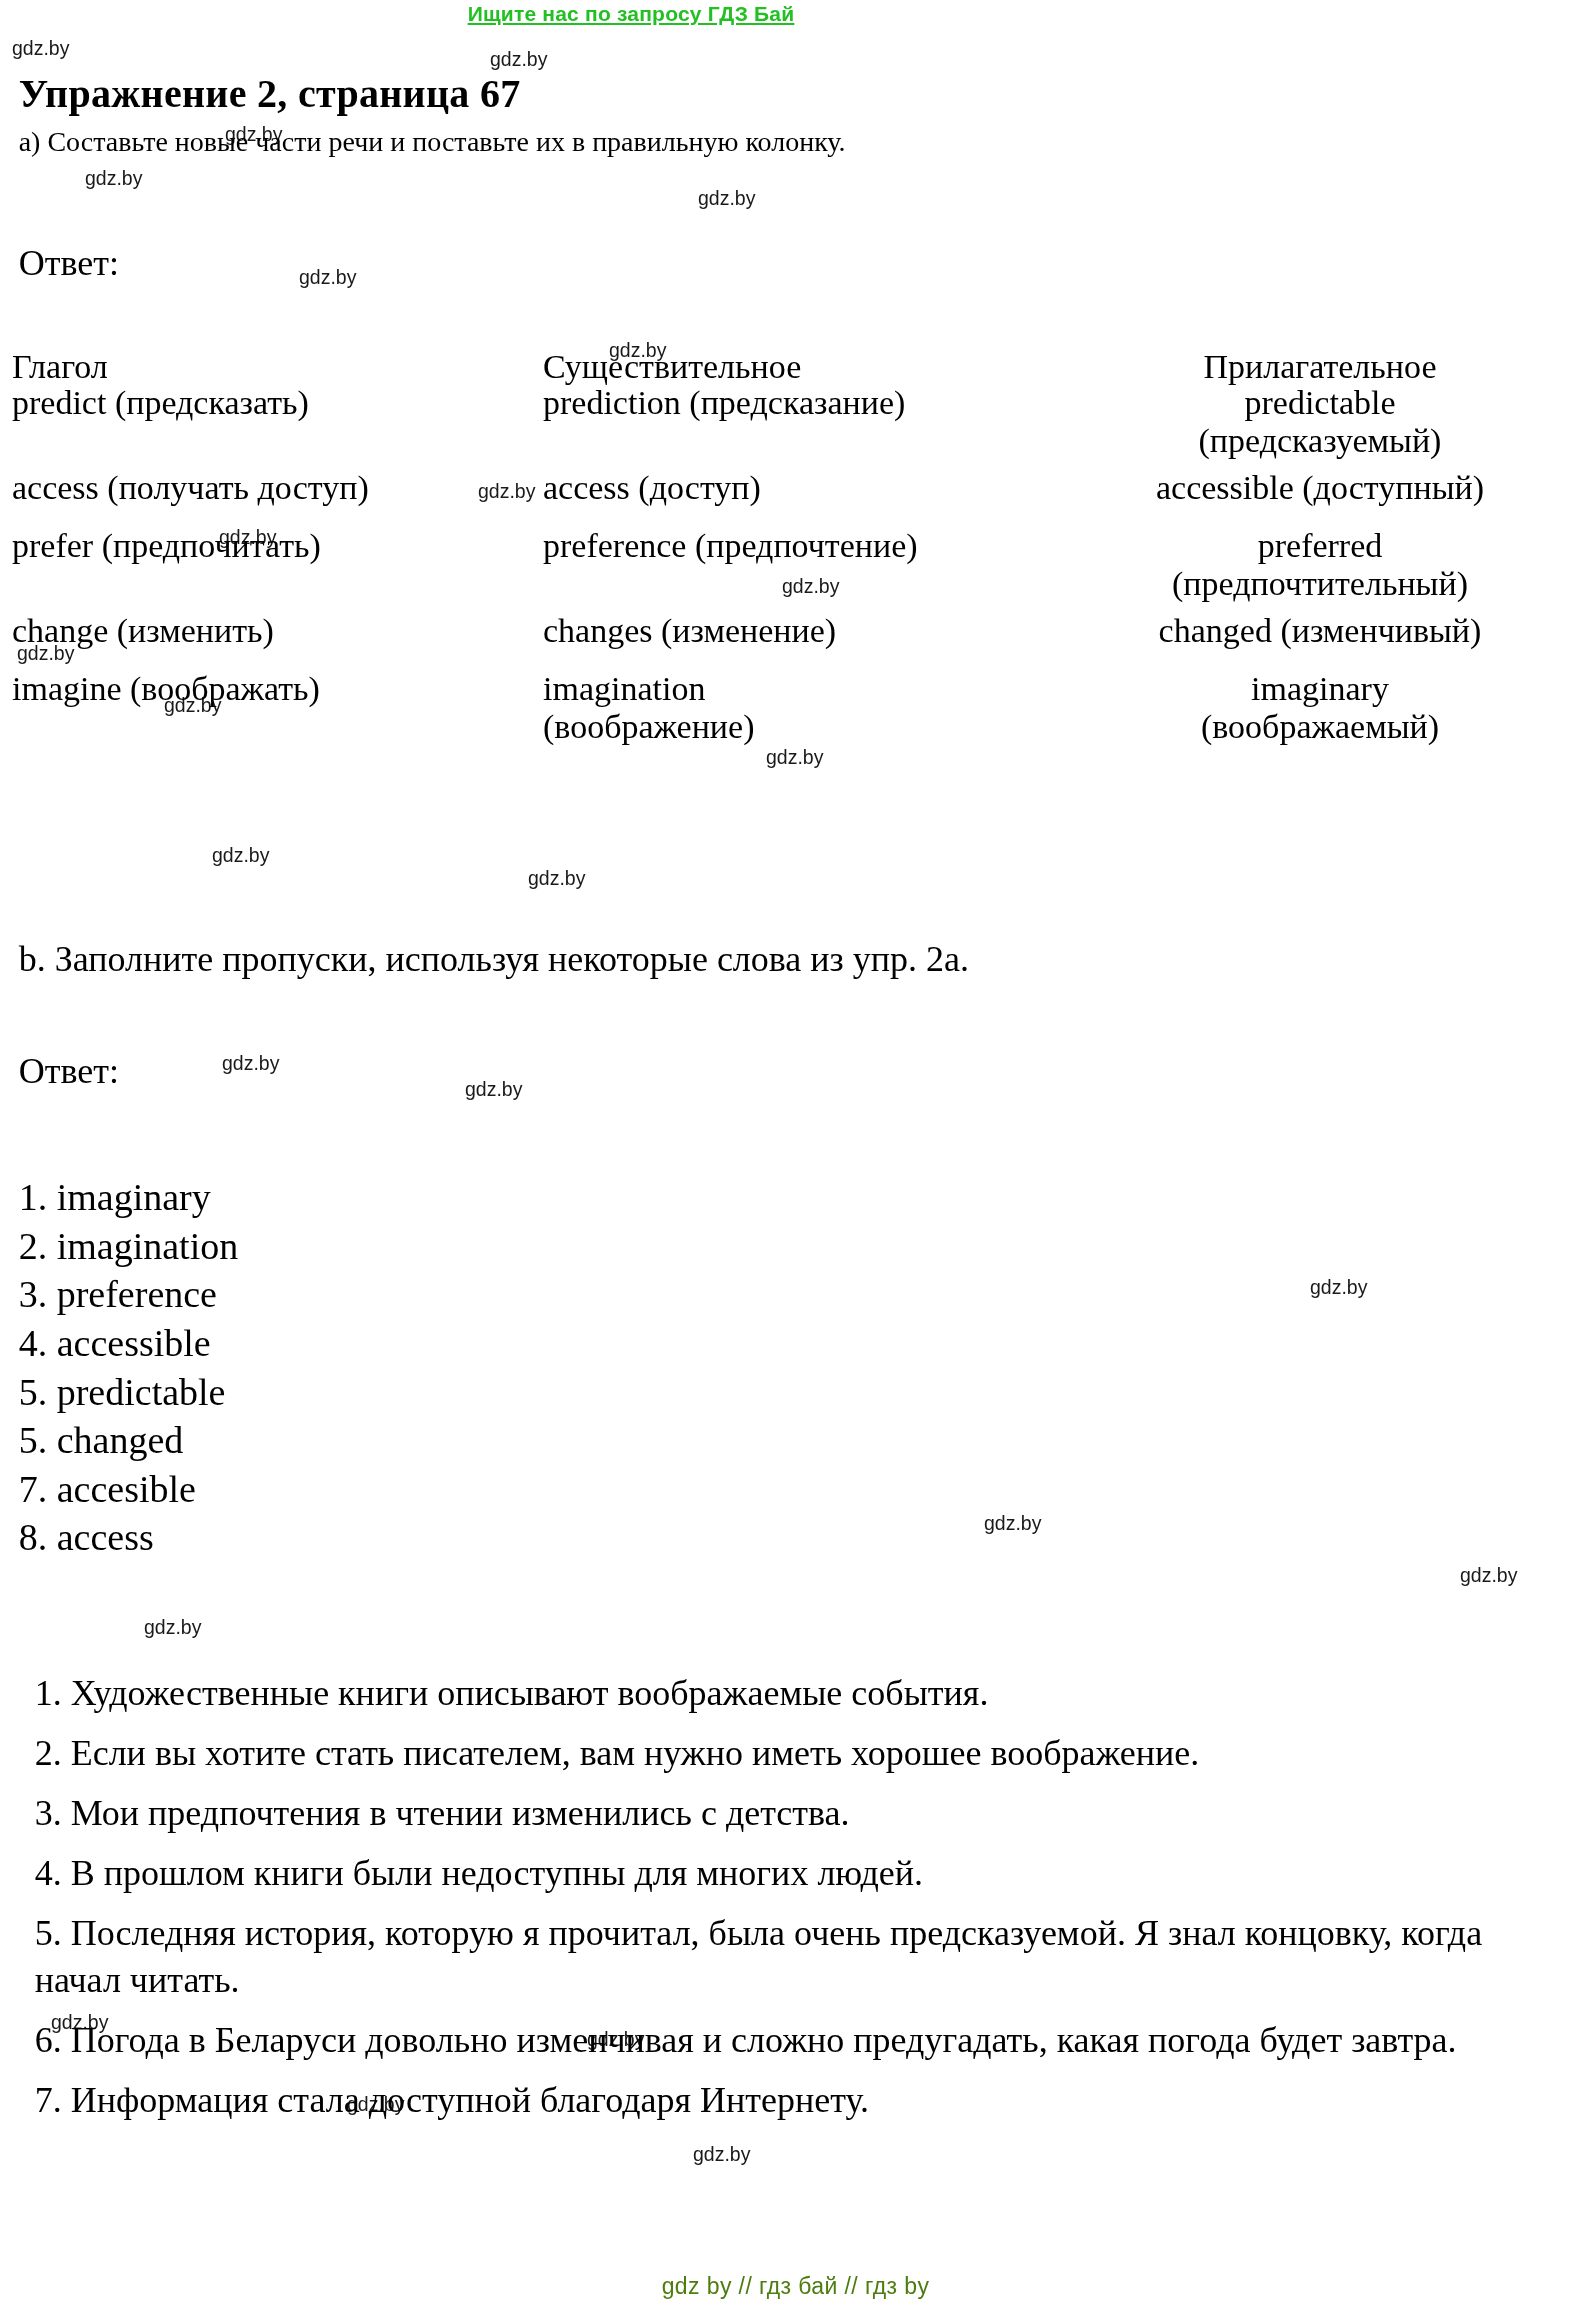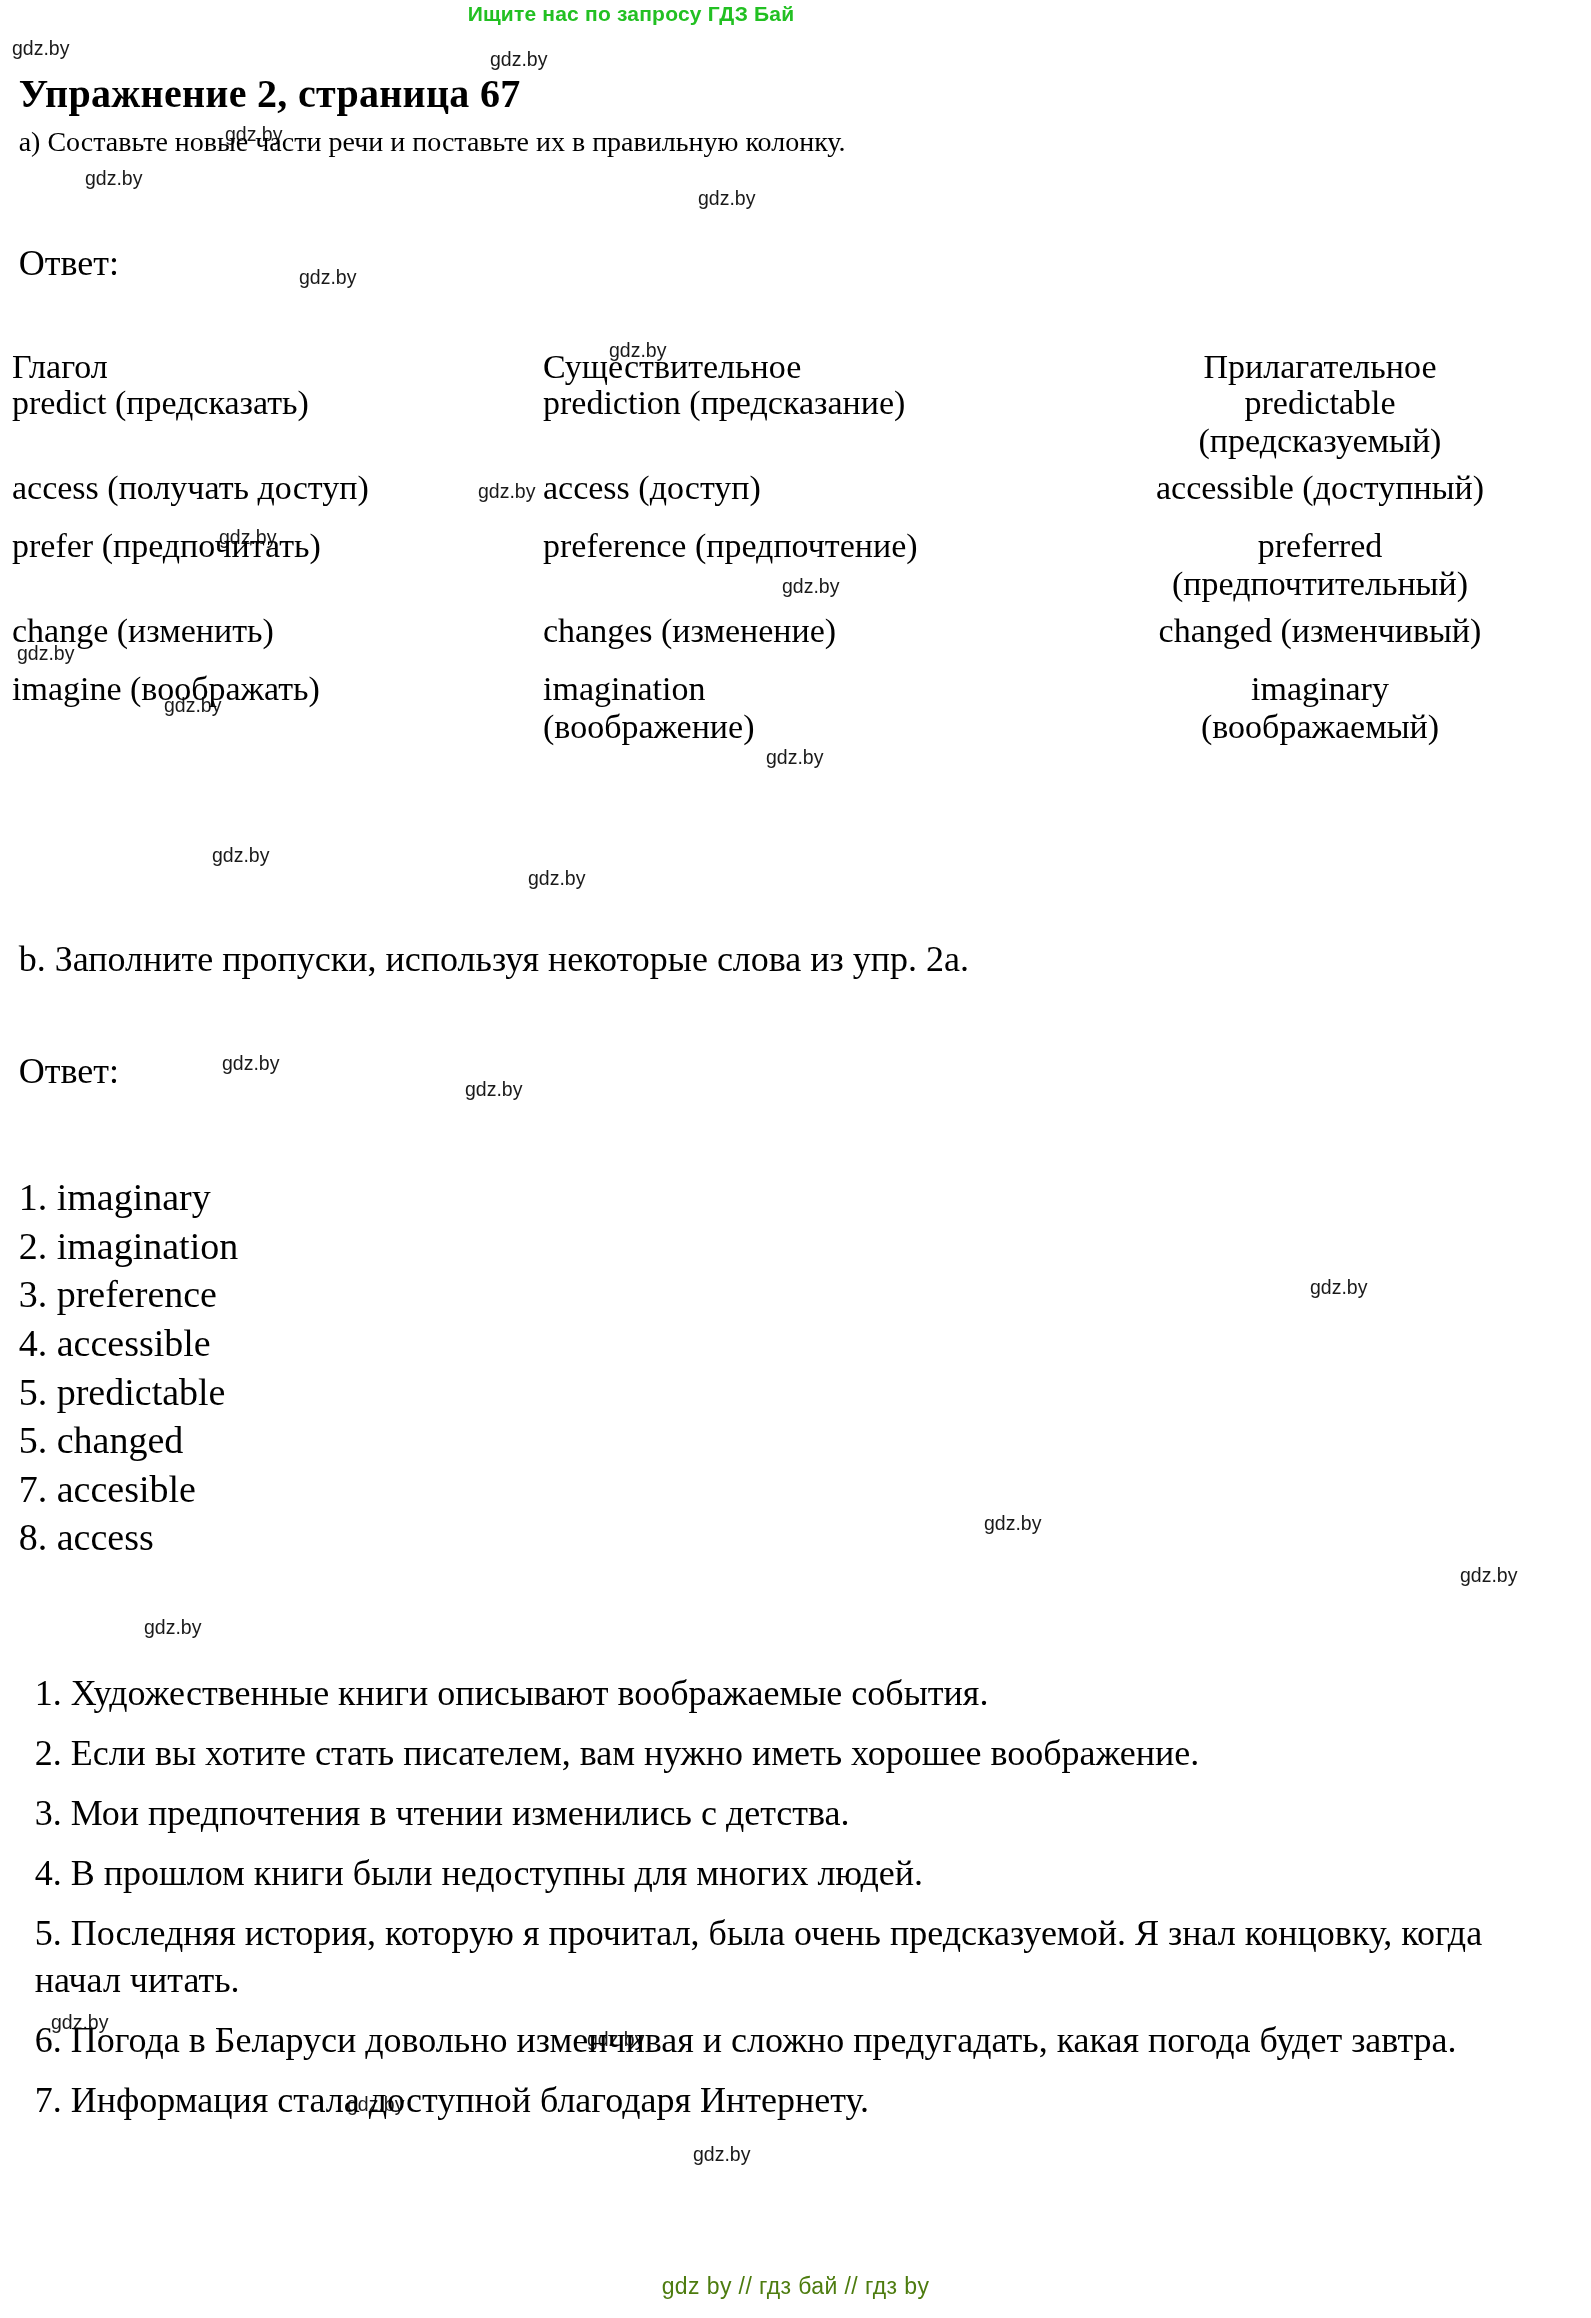--- a/index.html
+++ b/index.html
@@ -21,20 +21,21 @@
     position: absolute;
     top: 1.7px;
     left: 0;
     width: 1262px;
     text-align: center;
     font-family: "Liberation Sans", sans-serif;
     font-size: 21px;
     font-weight: bold;
     color: #22c022;
     letter-spacing: 0.2px;
+    text-decoration: underline;
   }
 
   
   .wm {
     position: absolute;
     font-family: "Liberation Sans", sans-serif;
     font-size: 19.5px;
     color: #1a1a1a;
     white-space: nowrap;
   }

